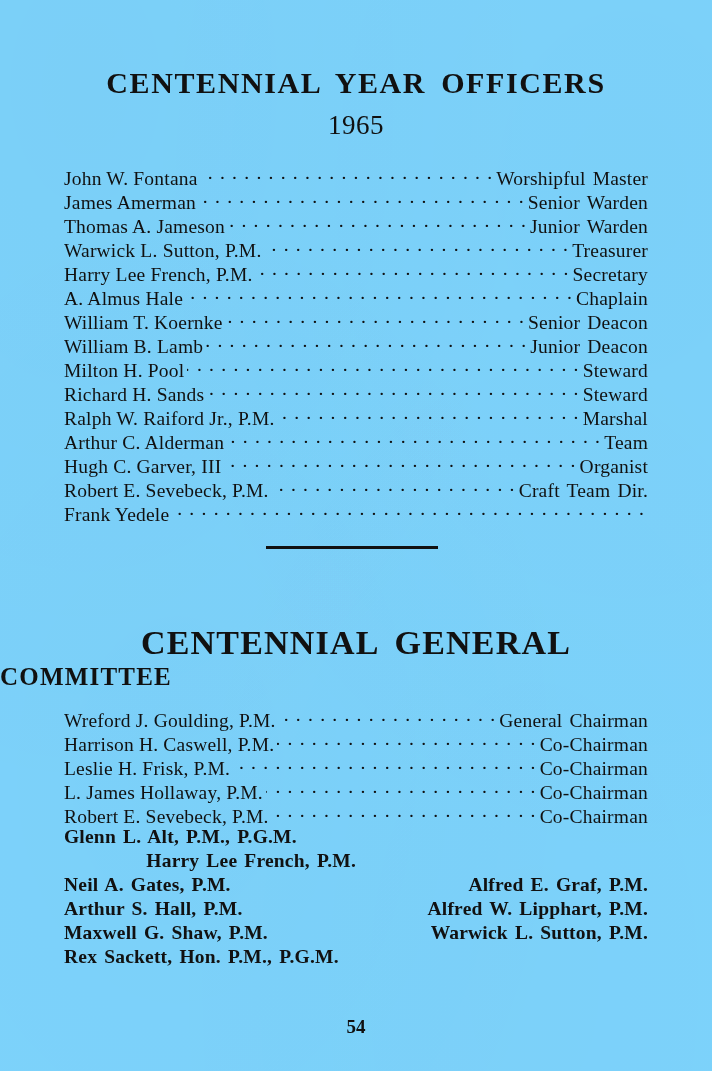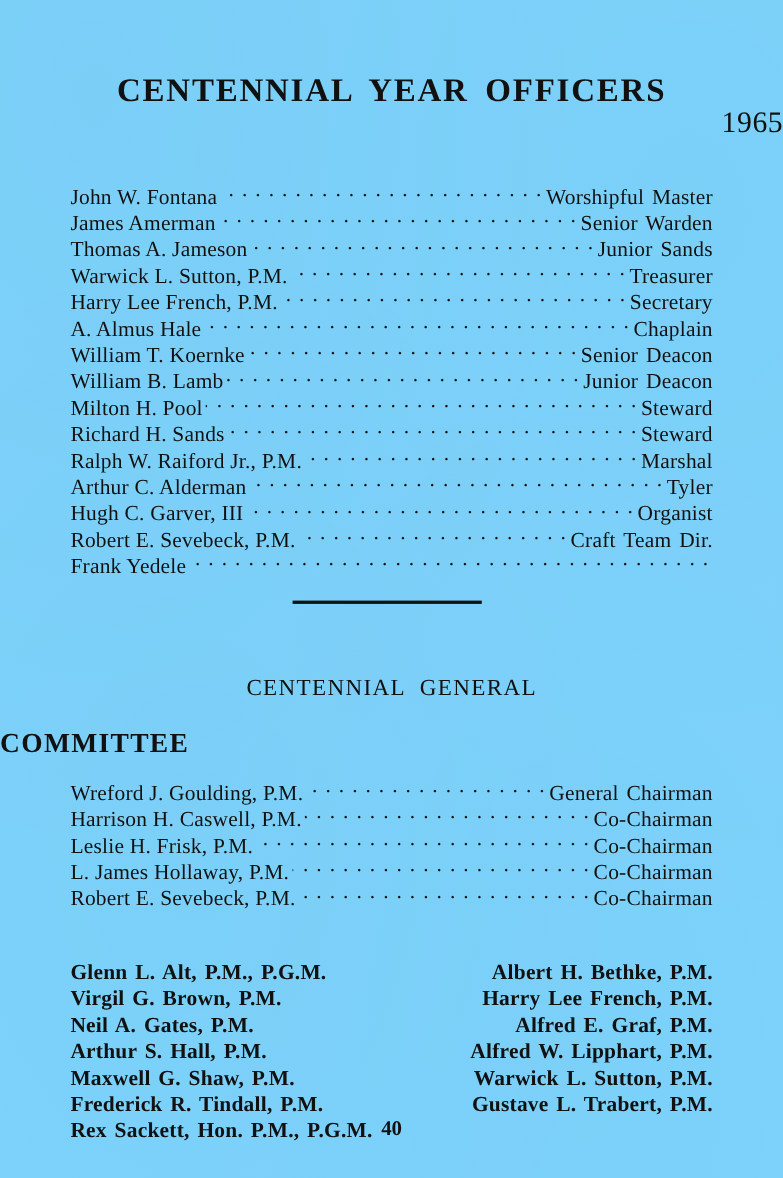--- a/index.html
+++ b/index.html
@@ -37,23 +37,23 @@
     text-align: center;
     font-size: 30px;
     font-weight: bold;
     letter-spacing: 1.6px;
     word-spacing: 6px;
     line-height: 1;
   }
   .title-year {
     position: absolute;
     left: 0;
-    top: 98px;
-    width: 712px;
-    text-align: right;
+    top: 112px;
+    width: 712px;
+    text-align: center;
     font-size: 27px;
     font-weight: normal;
     letter-spacing: 0.5px;
     line-height: 1;
   }
 
   .officers {
     position: absolute;
     left: 64px;
     top: 161px;
@@ -111,22 +111,22 @@
     height: 3px;
     background: #111111;
   }
 
   .title-sec2a {
     position: absolute;
     left: 0;
     top: 598px;
     width: 712px;
     text-align: center;
-    font-size: 21px;
-    font-weight: normal;
+    font-size: 34px;
+    font-weight: bold;
     letter-spacing: 1.2px;
     word-spacing: 7px;
     line-height: 1;
   }
   .title-sec2b {
     position: absolute;
     left: 0;
     top: 643px;
     width: 712px;
     text-align: left;
@@ -134,21 +134,20 @@
     font-weight: bold;
     letter-spacing: 1.2px;
     line-height: 1;
   }
 
   .members {
     position: absolute;
     left: 64px;
     top: 825px;
     width: 584px;
-    margin-top: 48px;
   }
   .member-row {
     display: flex;
     width: 100%;
     height: 24px;
     font-size: 19.5px;
     line-height: 24px;
     font-weight: bold;
     white-space: nowrap;
   }
@@ -203,21 +202,21 @@
         <span class="leader-role">Worshipful Master</span>
       </div>
       <div class="leader-row">
         <span class="leader-name">James Amerman</span>
         <span class="leader-dots"></span>
         <span class="leader-role">Senior Warden</span>
       </div>
       <div class="leader-row">
         <span class="leader-name">Thomas A. Jameson</span>
         <span class="leader-dots"></span>
-        <span class="leader-role">Junior Sands</span>
+        <span class="leader-role">Junior Warden</span>
       </div>
       <div class="leader-row">
         <span class="leader-name">Warwick L. Sutton, P.M.</span>
         <span class="leader-dots"></span>
         <span class="leader-role">Treasurer</span>
       </div>
       <div class="leader-row">
         <span class="leader-name">Harry Lee French, P.M.</span>
         <span class="leader-dots"></span>
         <span class="leader-role">Secretary</span>
@@ -248,21 +247,21 @@
         <span class="leader-role">Steward</span>
       </div>
       <div class="leader-row">
         <span class="leader-name">Ralph W. Raiford Jr., P.M.</span>
         <span class="leader-dots"></span>
         <span class="leader-role">Marshal</span>
       </div>
       <div class="leader-row">
         <span class="leader-name">Arthur C. Alderman</span>
         <span class="leader-dots"></span>
-        <span class="leader-role">Tyler</span>
+        <span class="leader-role">Team</span>
       </div>
       <div class="leader-row">
         <span class="leader-name">Hugh C. Garver, III</span>
         <span class="leader-dots"></span>
         <span class="leader-role">Organist</span>
       </div>
       <div class="leader-row">
         <span class="leader-name">Robert E. Sevebeck, P.M.</span>
         <span class="leader-dots"></span>
         <span class="leader-role">Craft Team Dir.</span>
@@ -302,40 +301,34 @@
       <div class="leader-row">
         <span class="leader-name">Robert E. Sevebeck, P.M.</span>
         <span class="leader-dots"></span>
         <span class="leader-role">Co-Chairman</span>
       </div>
     </div>
 
   <div class="members">
       <div class="member-row">
         <span class="member-col-left">Glenn L. Alt, P.M., P.G.M.</span>
-        <span class="member-col-right">Albert H. Bethke, P.M.</span>
-      </div>
-      <div class="member-row">
-        <span class="member-col-left">Virgil G. Brown, P.M.</span>
+      </div>
+      <div class="member-row">
         <span class="member-col-right">Harry Lee French, P.M.</span>
       </div>
       <div class="member-row">
         <span class="member-col-left">Neil A. Gates, P.M.</span>
         <span class="member-col-right">Alfred E. Graf, P.M.</span>
       </div>
       <div class="member-row">
         <span class="member-col-left">Arthur S. Hall, P.M.</span>
         <span class="member-col-right">Alfred W. Lipphart, P.M.</span>
       </div>
       <div class="member-row">
         <span class="member-col-left">Maxwell G. Shaw, P.M.</span>
         <span class="member-col-right">Warwick L. Sutton, P.M.</span>
       </div>
-      <div class="member-row">
-        <span class="member-col-left">Frederick R. Tindall, P.M.</span>
-        <span class="member-col-right">Gustave L. Trabert, P.M.</span>
-      </div>
       <div class="member-center">Rex Sackett, Hon. P.M., P.G.M.</div>
     </div>
 
-  <div class="page-number">40</div>
+  <div class="page-number">54</div>
 
 </div>
 
 </body></html>

